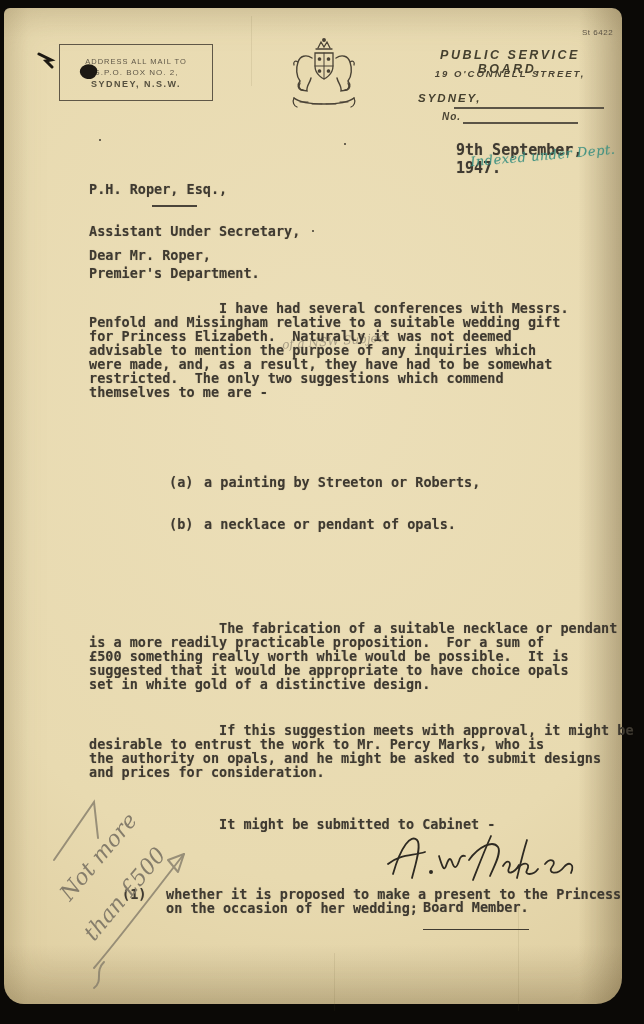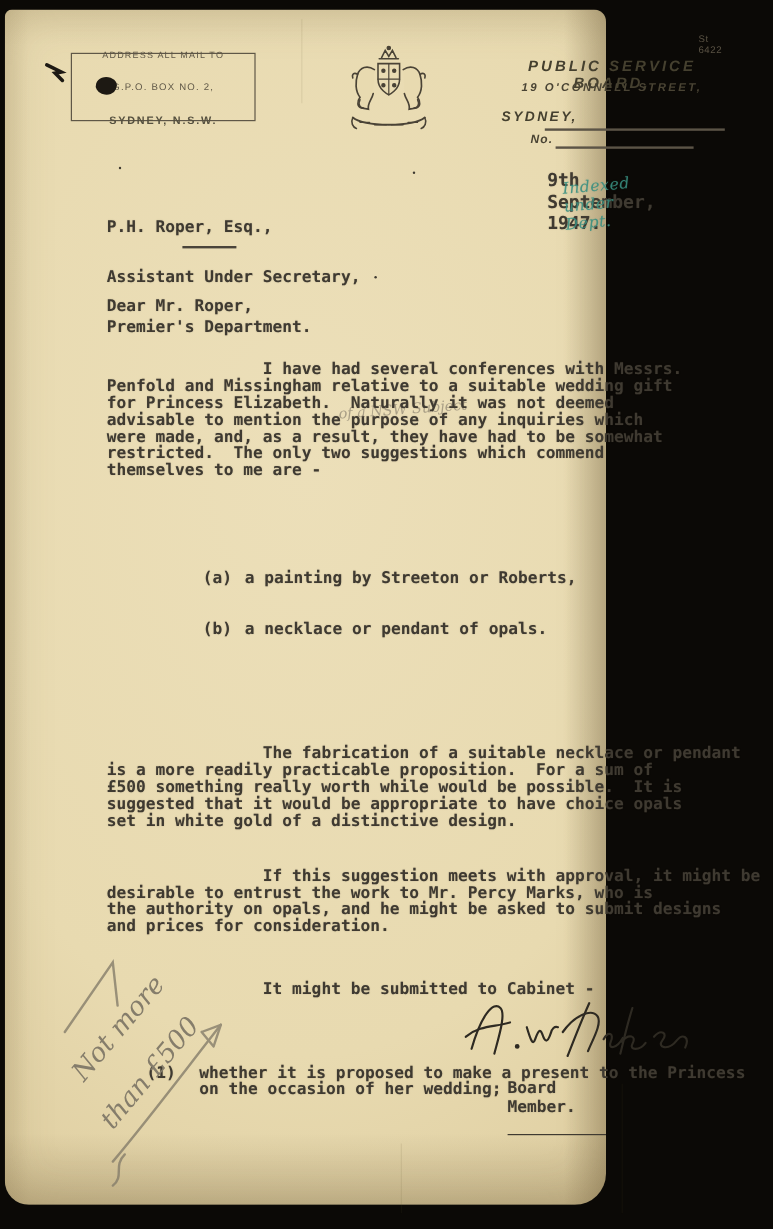--- a/index.html
+++ b/index.html
@@ -1,37 +1,37 @@
 <!DOCTYPE html>
 <html><head>
 <meta charset="utf-8">
 <style>
   html,body{margin:0;padding:0;}
   body{width:644px;height:1024px;background:#0b0906;position:relative;overflow:hidden;
        font-family:"Liberation Sans", sans-serif;}
   .scan{position:absolute;inset:0;}
   .paper{
-    position:absolute;left:4px;top:8px;width:501px;height:996px;
+    position:absolute;left:4px;top:8px;width:618px;height:996px;
     border-radius:6px 10px 26px 20px;
     background:
       linear-gradient(to right, rgba(110,92,55,.10), rgba(110,92,55,0) 4%, rgba(110,92,55,0) 93%, rgba(80,62,32,.28) 100%),
       linear-gradient(to bottom, rgba(110,92,55,.07), rgba(110,92,55,0) 3%, rgba(110,92,55,0) 94%, rgba(90,72,40,.22) 100%),
       radial-gradient(120% 90% at 50% 38%, #ecdfb9 0%, #e8dab0 55%, #ddcc9e 84%, #cfbd8c 100%);
     box-shadow: inset 0 0 40px rgba(120,98,58,.25);
   }
   .crease{position:absolute;background:rgba(90,74,44,.10);}
   .typed{font-family:"DejaVu Sans Mono","Liberation Mono",monospace;
          color:#3f3a31;font-weight:700;white-space:pre-wrap;
          text-shadow:0 0 1px rgba(63,58,49,.35);}
   .printed{color:#4a4336;font-style:italic;}
   
   .form-no{position:absolute;left:578px;top:20px;font-size:8px;letter-spacing:.5px;color:#5a5244;}
   .mailbox{position:absolute;left:55px;top:36px;width:152px;height:55px;
            border:1.5px solid #5f5747;display:flex;flex-direction:column;
-           align-items:center;justify-content:center;gap:18px;}
+           align-items:center;justify-content:center;gap:2px;}
   .mailbox .l1{font-size:7.5px;letter-spacing:1px;color:#5f5747;}
   .mailbox .l2{font-size:8px;letter-spacing:1px;color:#5f5747;}
   .mailbox .l3{font-size:9px;letter-spacing:1.5px;color:#55503f;font-weight:bold;}
   .crest{position:absolute;left:280px;top:28px;}
   .org{position:absolute;left:408px;top:40px;width:196px;text-align:center;
        font-size:12.5px;font-weight:bold;letter-spacing:2.5px;color:#45402f;}
   .street{position:absolute;left:408px;top:60px;width:196px;text-align:center;
        font-size:9.5px;font-weight:bold;letter-spacing:2px;color:#4a4434;}
   .cityrow{position:absolute;left:414px;top:84px;font-size:11.5px;font-weight:bold;
        letter-spacing:2px;color:#45402f;}

